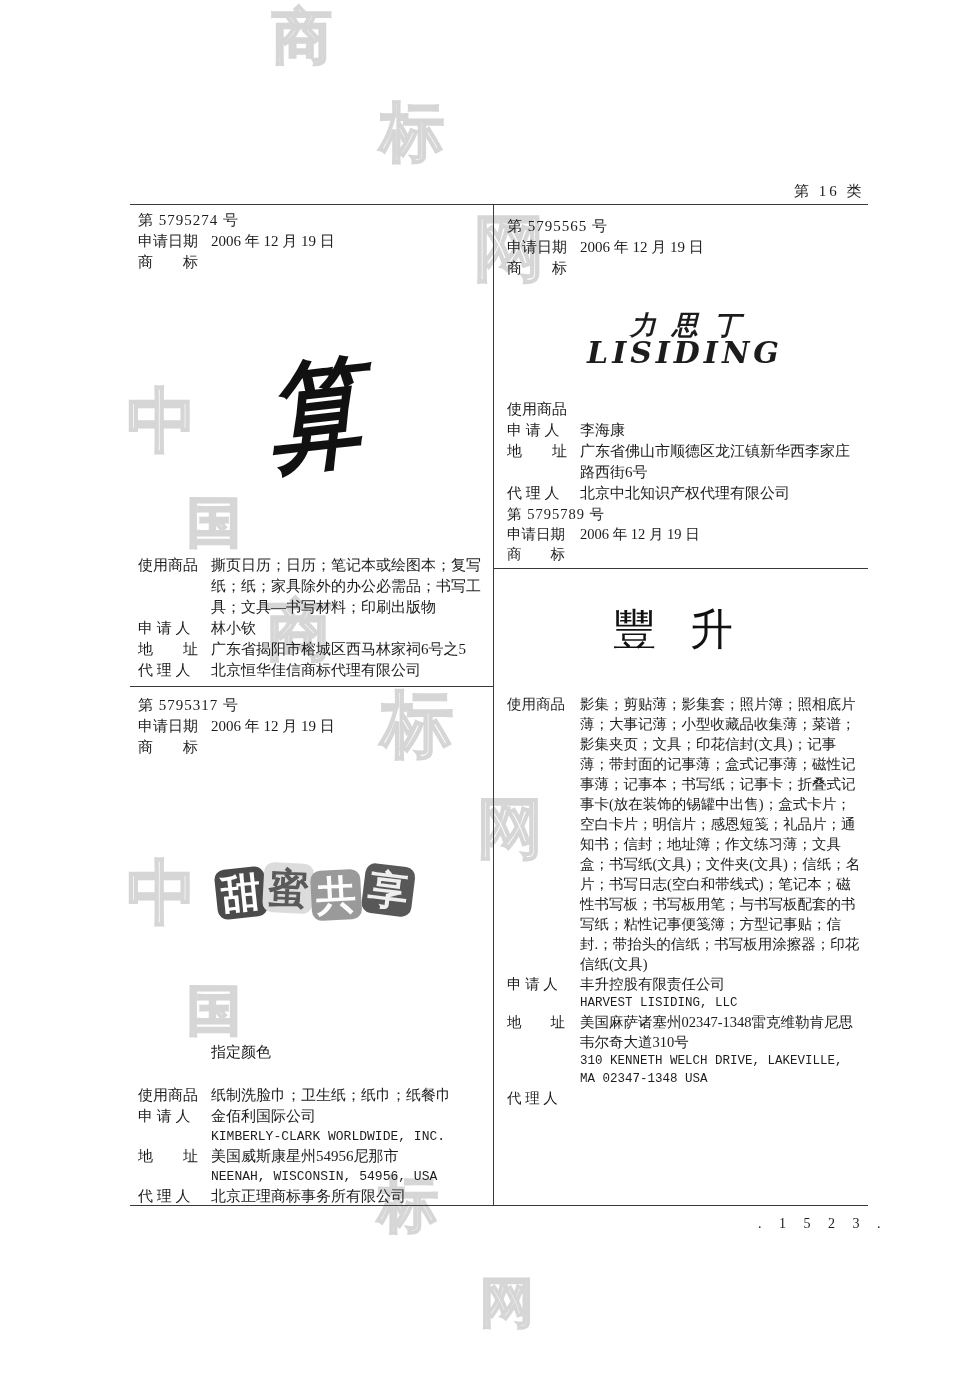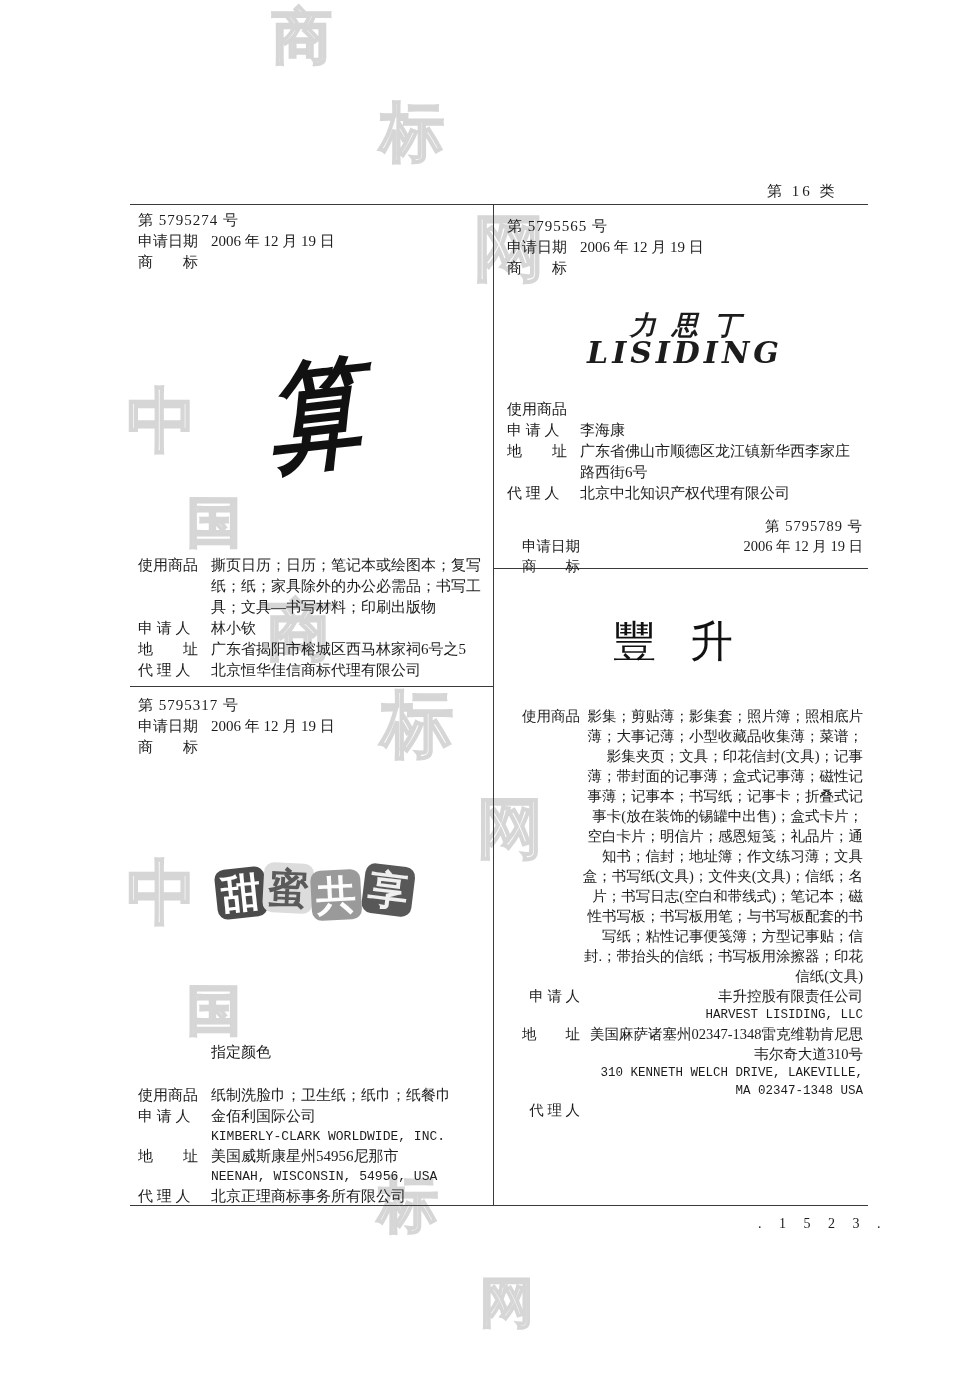--- a/index.html
+++ b/index.html
@@ -12,21 +12,21 @@
     overflow:hidden;
   }
   
   .hrule{position:absolute;height:1px;background:#3a3a3a;}
   #rule-top{left:130px;top:204px;width:738px;}
   #rule-bottom{left:130px;top:1205px;width:738px;}
   #rule-left-mid{left:130px;top:686px;width:363px;}
   #rule-right-mid{left:493px;top:568px;width:375px;}
   #vdivider{position:absolute;left:493px;top:204px;width:1px;height:1001px;background:#3a3a3a;}
   
-  #category{position:absolute;left:767px;top:182px;font-size:15px;letter-spacing:3px;}
+  #category{position:absolute;left:794px;top:182px;font-size:15px;letter-spacing:3px;}
   #page-number{position:absolute;left:758px;top:1216px;font-size:14px;letter-spacing:7px;}
   
   .wm{
     position:absolute;
     font-family:"DejaVu Sans","Liberation Sans",sans-serif;
     font-weight:bold;
     color:#fdfdfd;
     -webkit-text-stroke:2px #d6d6d6;
     text-shadow:0 0 1px #e3e3e3;
     z-index:0;line-height:1;
@@ -59,21 +59,21 @@
   .mb4{background:#585858;color:#efefef;transform:rotate(7deg) translateY(-3px);margin-left:2px;}
   #mark-lisiding{height:120px;flex-direction:column;}
   #mark-lisiding .cn{font-size:26px;font-weight:bold;font-style:italic;letter-spacing:16px;padding-left:16px;}
   #mark-lisiding .en-script{font-size:30px;font-weight:bold;font-style:italic;
       font-family:"DejaVu Serif",serif;letter-spacing:4px;margin-top:6px;}
   #mark-fengsheng{height:130px;}
   #mark-fengsheng .glyph{font-size:43px;font-weight:normal;letter-spacing:34px;padding-left:10px;
       font-family:"DejaVu Sans","Liberation Sans",sans-serif;color:#111;}
   
   .entry2{margin-top:14px;}
-  .entry4{margin-top:12px;font-size:14.5px;line-height:20px;text-align:right;}
+  .entry4{font-size:14.5px;line-height:20px;}
   .entry4 .en{font-size:12.5px;line-height:18px;}
   .colornote-row{margin-top:14px;}
   .goods-gap{margin-top:22px;}
 </style>
 </head>
 <body>
 
 <div id="page">
 
   <div class="wm" style="left:272px;top:6px;font-size:60px;">商</div>

